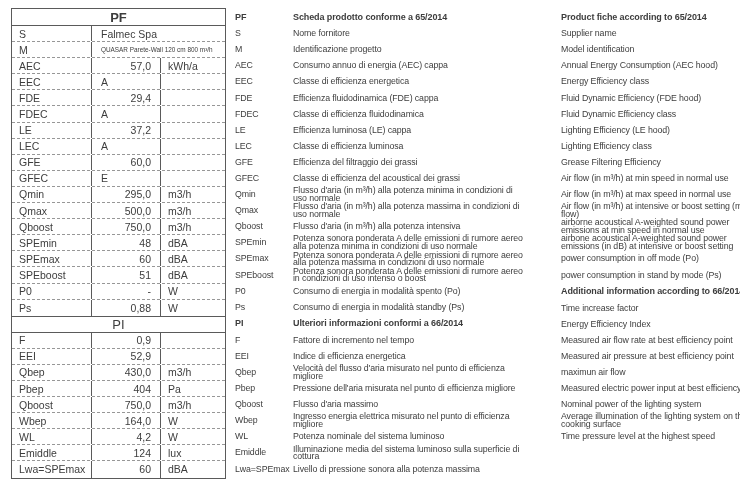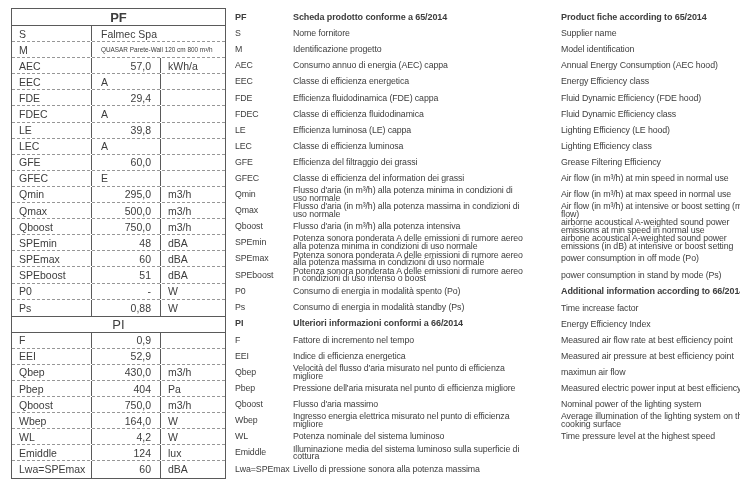--- a/index.html
+++ b/index.html
@@ -117,21 +117,21 @@
         <div class="tcell c-value">29,4</div>
         <div class="tcell c-unit"></div>
       </div>
       <div class="trow">
         <div class="tcell c-code">FDEC</div>
         <div class="tcell c-value left">A</div>
         <div class="tcell c-unit"></div>
       </div>
       <div class="trow">
         <div class="tcell c-code">LE</div>
-        <div class="tcell c-value">39,8</div>
+        <div class="tcell c-value">37,2</div>
         <div class="tcell c-unit"></div>
       </div>
       <div class="trow">
         <div class="tcell c-code">LEC</div>
         <div class="tcell c-value left">A</div>
         <div class="tcell c-unit"></div>
       </div>
       <div class="trow">
         <div class="tcell c-code">GFE</div>
         <div class="tcell c-value">60,0</div>
@@ -267,21 +267,21 @@
       <div class="drow">
         <div class="d-code">LEC</div>
         <div class="d-text">Classe di efficienza luminosa</div>
       </div>
       <div class="drow">
         <div class="d-code">GFE</div>
         <div class="d-text">Efficienza del filtraggio dei grassi</div>
       </div>
       <div class="drow">
         <div class="d-code">GFEC</div>
-        <div class="d-text">Classe di efficienza del information dei grassi</div>
+        <div class="d-text">Classe di efficienza del acoustical dei grassi</div>
       </div>
       <div class="drow">
         <div class="d-code">Qmin</div>
         <div class="d-text">Flusso d'aria (in m³/h) alla potenza minima in condizioni di uso normale</div>
       </div>
       <div class="drow">
         <div class="d-code">Qmax</div>
         <div class="d-text">Flusso d'aria (in m³/h) alla potenza massima in condizioni di uso normale</div>
       </div>
       <div class="drow">

